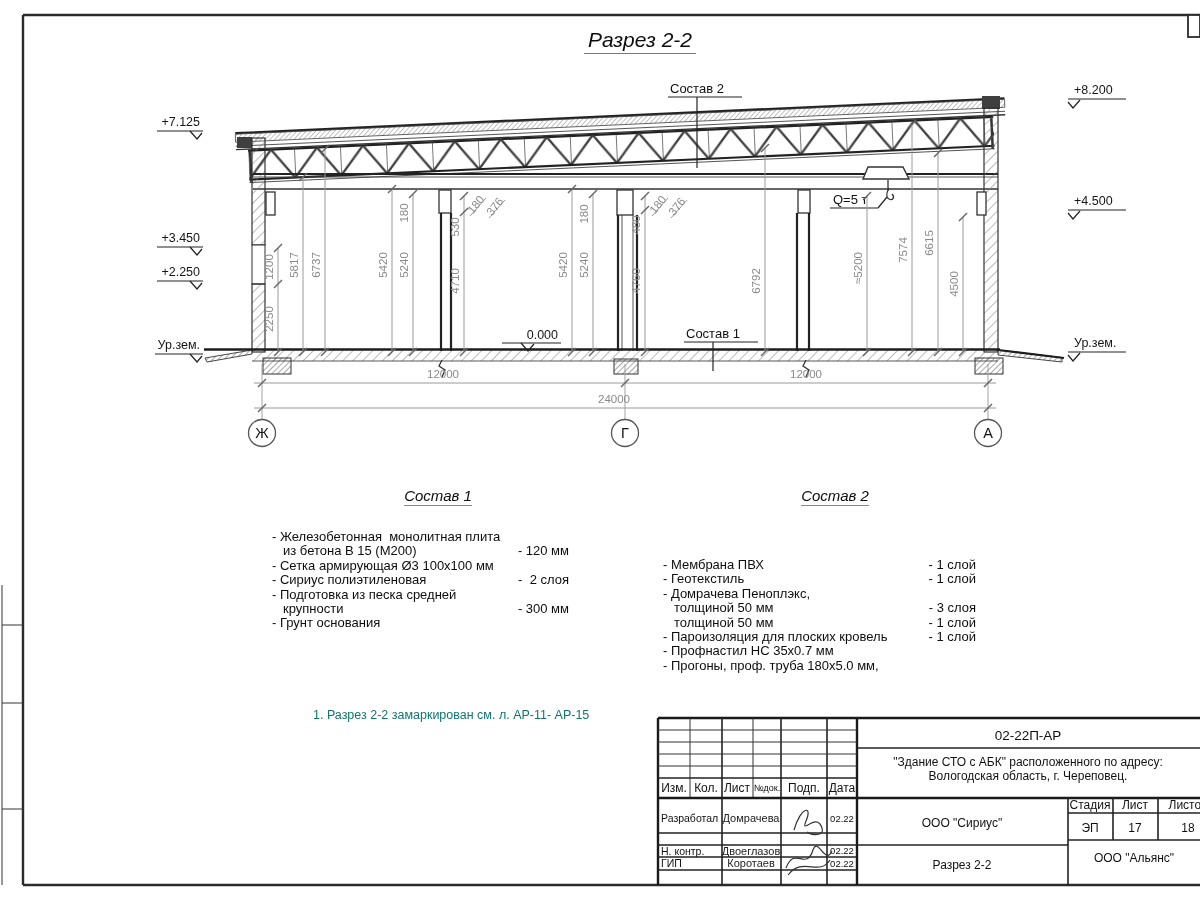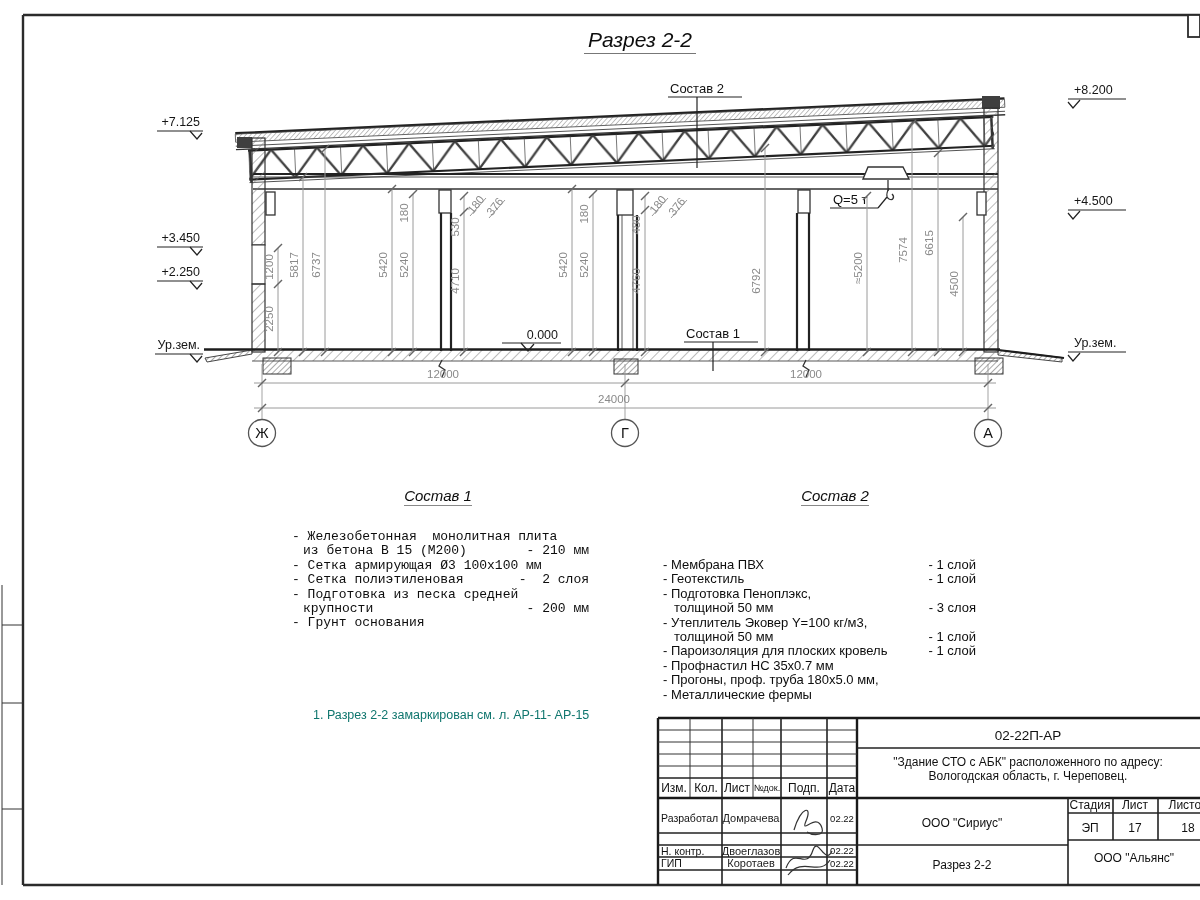--- a/index.html
+++ b/index.html
@@ -356,90 +356,82 @@
       <text class="tbt" x="1135" y="809">Лист</text>
       <text class="tbt" x="1188" y="809">Листов</text>
       <text class="tbt" x="1090" y="832" font-size="13">ЭП</text>
       <text class="tbt" x="1135" y="832" font-size="13">17</text>
       <text class="tbt" x="1188" y="832" font-size="13">18</text>
     </g>
   </svg>
 
   
   <div class="chead" style="left:383px;top:487px;"><span>Состав 1</span></div>
-  <div class="complist" style="left:292px;top:530px;width:297px;font-family:Liberation Mono, monospace;">
+  <div class="complist" style="left:272px;top:530px;width:297px;">
     <div class="crow">
         <span class="ct">- Железобетонная  монолитная плита</span>
         <span class="cv"></span>
       </div>
     <div class="crow indent">
         <span class="ct">из бетона В 15 (М200)</span>
-        <span class="cv">- 210 мм</span>
+        <span class="cv">- 120 мм</span>
       </div>
     <div class="crow">
         <span class="ct">- Сетка армирующая Ø3 100x100 мм</span>
         <span class="cv"></span>
       </div>
     <div class="crow">
-        <span class="ct">- Сетка полиэтиленовая</span>
+        <span class="ct">- Сириус полиэтиленовая</span>
         <span class="cv">-  2 слоя</span>
       </div>
     <div class="crow">
         <span class="ct">- Подготовка из песка средней</span>
         <span class="cv"></span>
       </div>
     <div class="crow indent">
         <span class="ct">крупности</span>
-        <span class="cv">- 200 мм</span>
+        <span class="cv">- 300 мм</span>
       </div>
     <div class="crow">
         <span class="ct">- Грунт основания</span>
         <span class="cv"></span>
       </div>
   </div>
 
   
   <div class="chead" style="left:780px;top:487px;"><span>Состав 2</span></div>
   <div class="complist" style="left:663px;top:558px;width:313px;">
     <div class="crow">
         <span class="ct">- Мембрана ПВХ</span>
         <span class="cv">- 1 слой</span>
       </div>
     <div class="crow">
         <span class="ct">- Геотекстиль</span>
         <span class="cv">- 1 слой</span>
       </div>
     <div class="crow">
-        <span class="ct">- Подготовка Пеноплэкс,</span>
+        <span class="ct">- Домрачева Пеноплэкс,</span>
         <span class="cv"></span>
       </div>
     <div class="crow indent">
         <span class="ct">толщиной 50 мм</span>
         <span class="cv">- 3 слоя</span>
       </div>
-    <div class="crow">
-        <span class="ct">- Утеплитель Эковер Y=100 кг/м3,</span>
-        <span class="cv"></span>
-      </div>
     <div class="crow indent">
         <span class="ct">толщиной 50 мм</span>
         <span class="cv">- 1 слой</span>
       </div>
     <div class="crow">
         <span class="ct">- Пароизоляция для плоских кровель</span>
         <span class="cv">- 1 слой</span>
       </div>
     <div class="crow">
         <span class="ct">- Профнастил НС 35x0.7 мм</span>
         <span class="cv"></span>
       </div>
     <div class="crow">
         <span class="ct">- Прогоны, проф. труба 180x5.0 мм,</span>
         <span class="cv"></span>
       </div>
-    <div class="crow">
-        <span class="ct">- Металлические фермы</span>
-        <span class="cv"></span>
-      </div>
   </div>
 
   <div class="note">1. Разрез 2-2 замаркирован см. л. АР-11- АР-15</div>
 </div>
 
 </body></html>

